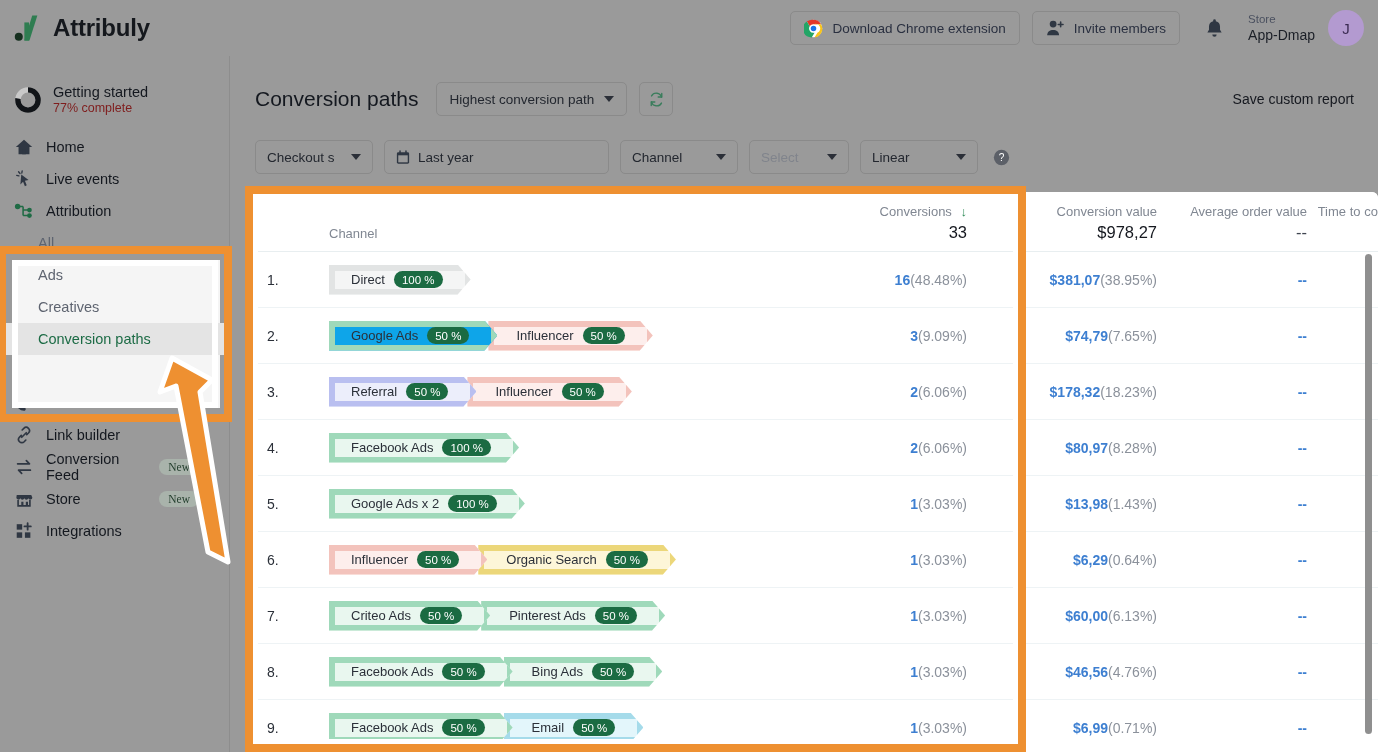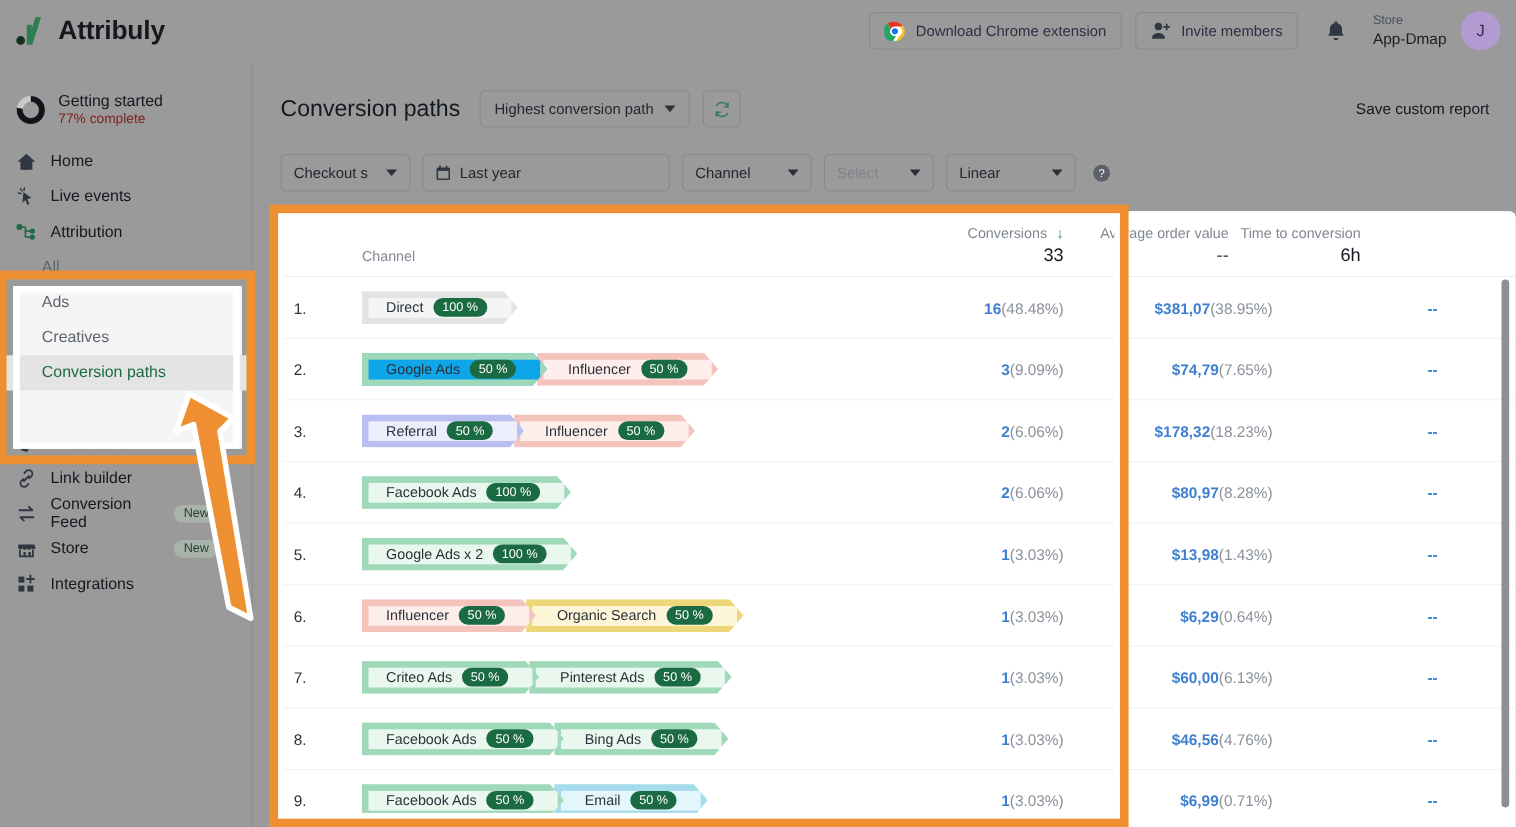--- a/index.html
+++ b/index.html
@@ -81,21 +81,21 @@
   }
   .nav-ico { width: 20px; height: 20px; flex: none; display: block; }
   .nav-sub {
     height: 32px; display: flex; align-items: center;
     padding-left: 38px; font-size: 14.5px; color: #5e6470; cursor: pointer;
   }
   .nav-sub.active { color: #1c6b45; background: #e4e4e4; }
   .badge-new {
     margin-left: auto; margin-right: 30px;
     background: #a9b3ab; color: #25402f;
-    font-size: 11.5px; border-radius: 9px; padding: 2px 9px;
+    font-size: 11.5px; border-radius: 9px; padding: 2px 9px; font-family: Liberation Serif, serif;
   }
 
   
   .hl-nav {
     position: absolute; left: -2px; top: 190px;
     width: 234px; height: 176px;
     border: 8px solid #ee9031;
     background: transparent;
     z-index: 40; pointer-events: none;
   }
@@ -459,20 +459,24 @@
         <div class="c-path th-path">
           <span class="th-label">Channel</span>
         </div>
         <div class="c-conv">
           <div class="th-label">
             <span>Conversions</span>
             <span class="sort-arrow">↓</span>
           </div>
           <div class="th-total">33</div>
         </div>
+        <div class="c-val">
+          <div class="th-label">Conversion value</div>
+          <div class="th-total">$978,27</div>
+        </div>
         <div class="c-aov">
           <div class="th-label">Average order value</div>
           <div class="th-total muted">--</div>
         </div>
         <div class="c-time">
           <div class="th-label">Time to conversion</div>
           <div class="th-total">6h</div>
         </div>
       </div>
 

